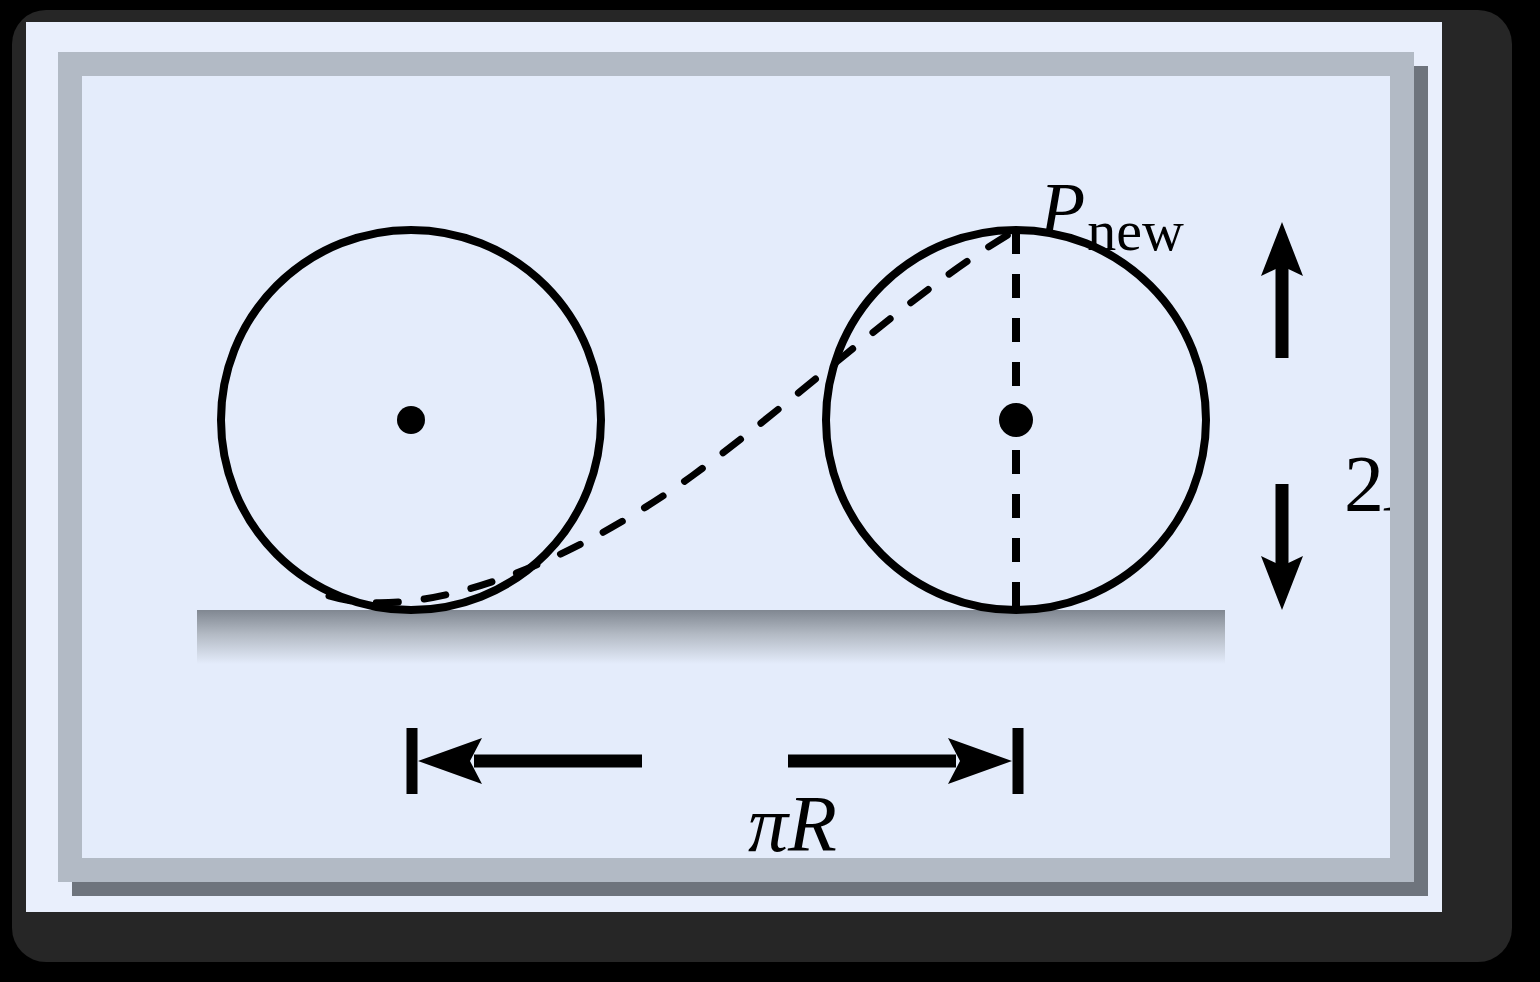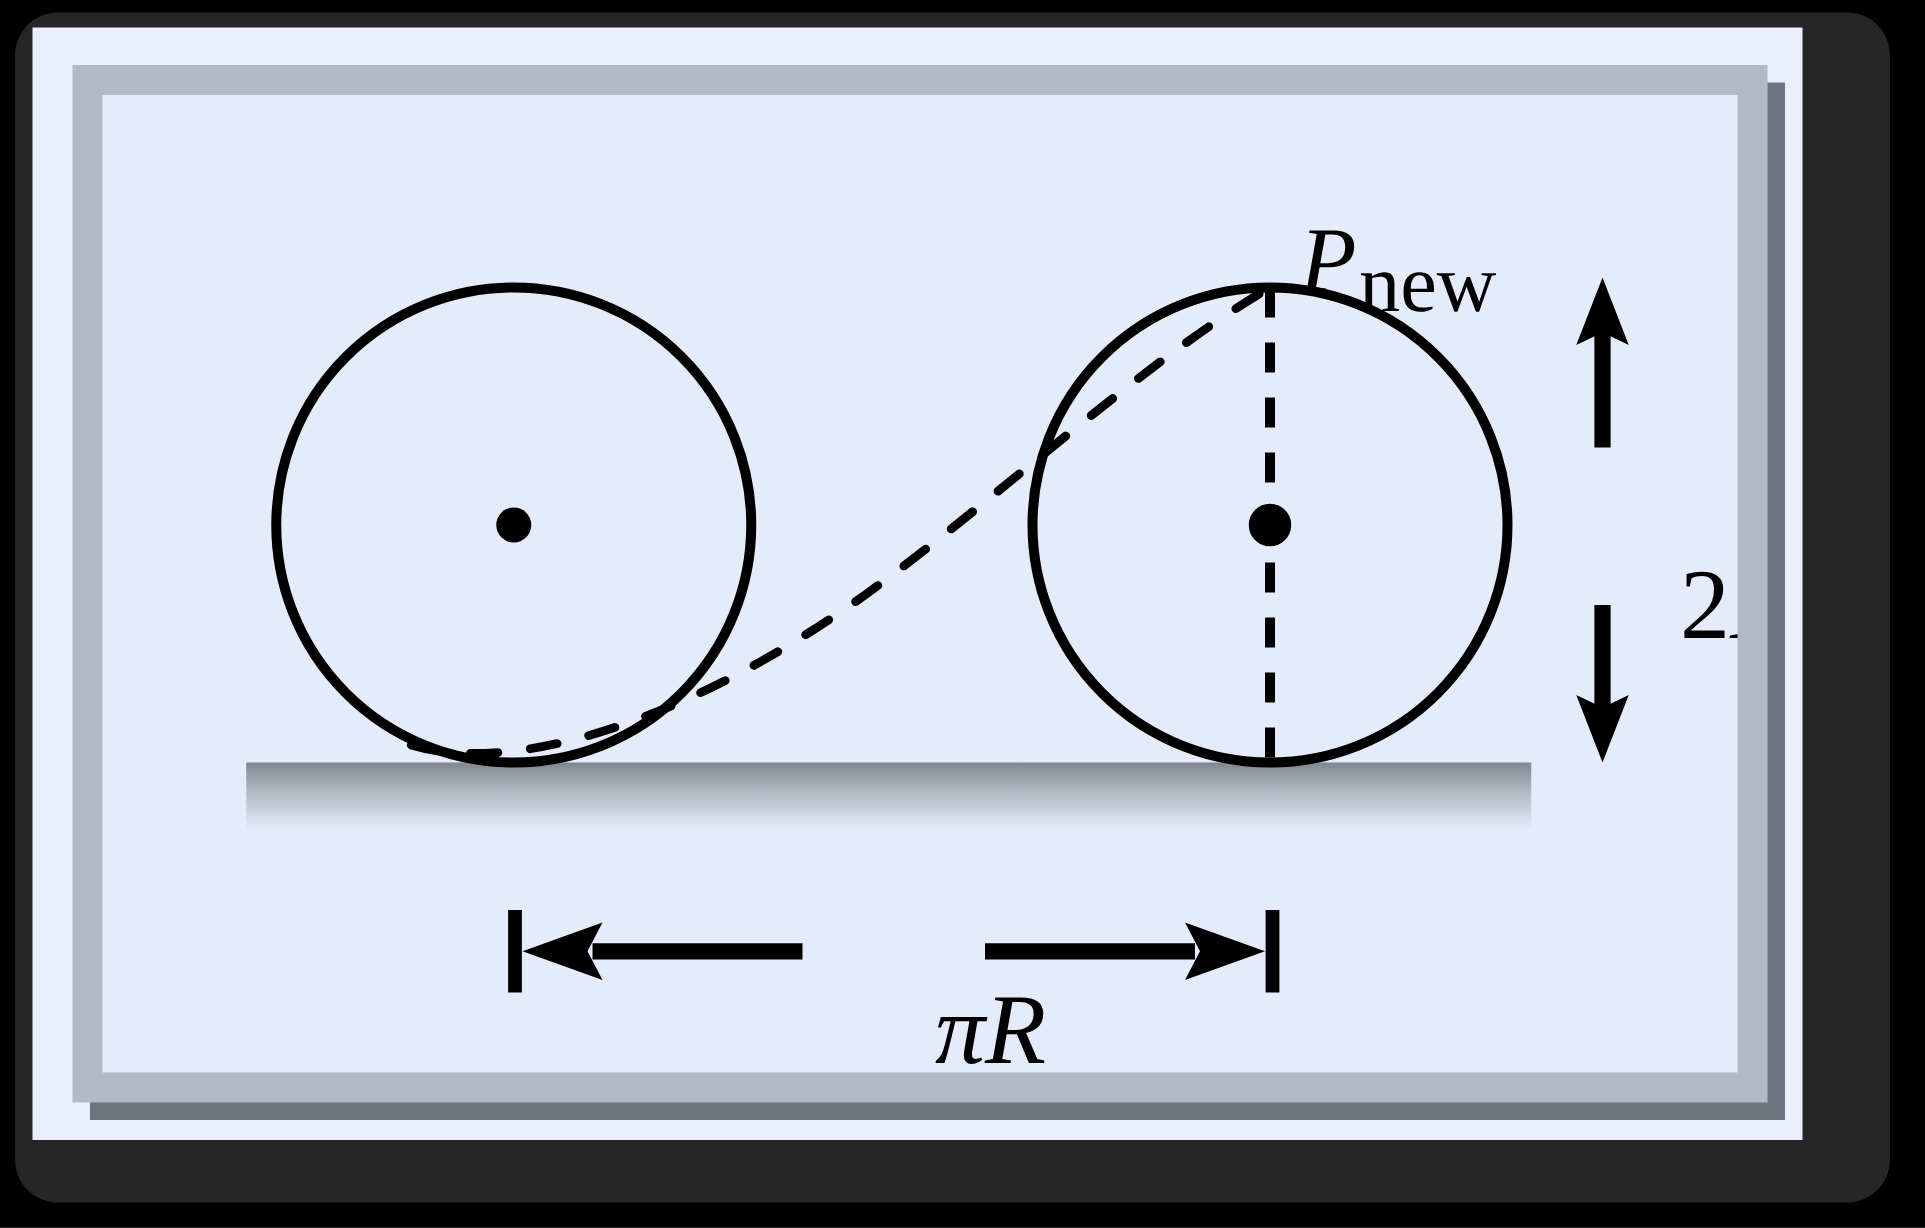--- a/index.html
+++ b/index.html
@@ -86,21 +86,21 @@
     line-height: 1;
     white-space: nowrap;
     user-select: none;
   }
   .mvar {
     font-style: italic;
     font-size: 74px;
   }
   .msub {
     font-style: normal;
-    font-size: 66px;
+    font-size: 58px;
     position: relative;
     top: 16px;
     left: 2px;
   }
   .mdim {
     font-size: 80px;
   }
   .mdim .up { font-style: normal; }
   .mdim .it { font-style: italic; }
 

